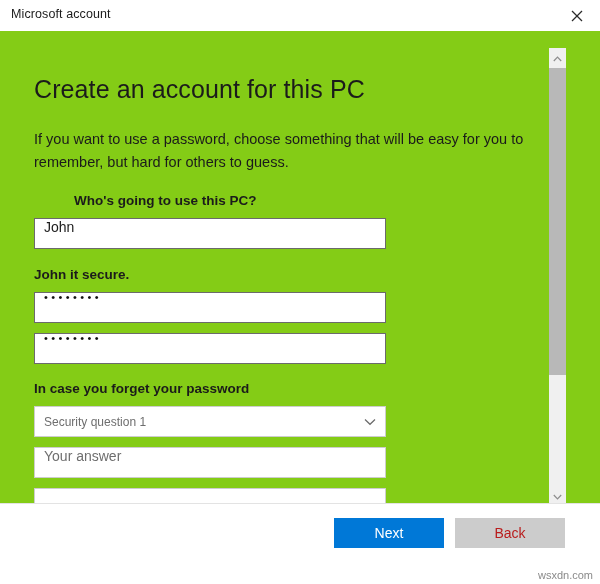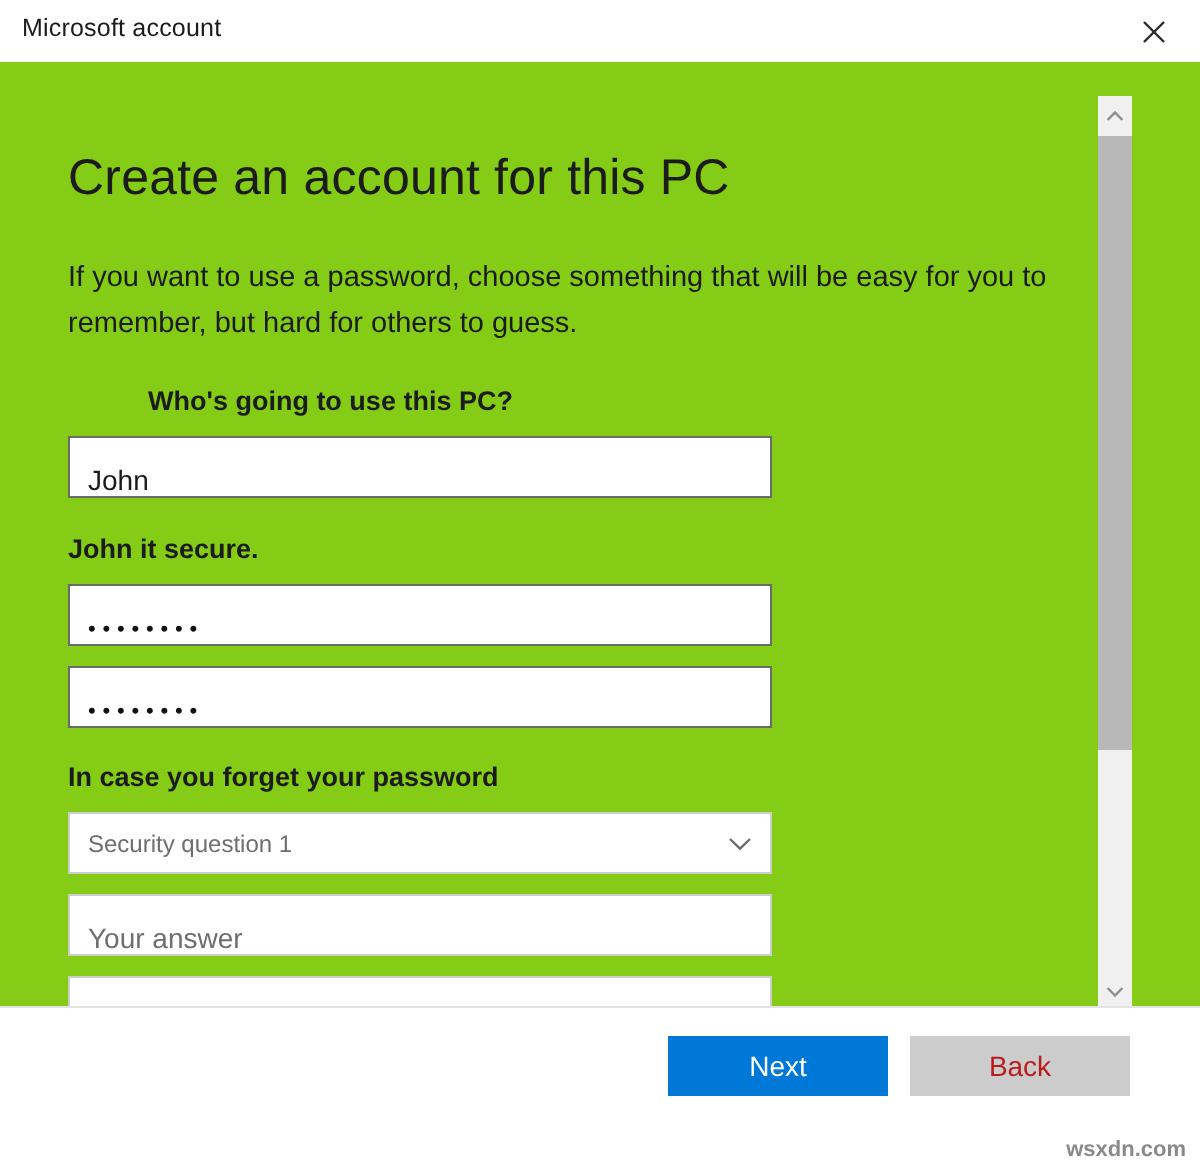--- a/index.html
+++ b/index.html
@@ -89,21 +89,21 @@
   }
 
   .tb {
     position: absolute;
     left: 34px;
     width: 352px;
     height: 31px;
     border: 1px solid #6b6b6b;
     background: #ffffff;
     display: flex;
-    align-items: flex-end;
+    align-items: flex-start;
     padding: 0 9px;
     font-size: 14px;
     color: #1b1b1b;
     cursor: text;
   }
   .tb.light { border-color: #cdcdcd; }
   .tb .ph { color: #6e6e6e; }
   .tb .dots {
     font-size: 11px;
     letter-spacing: 3.4px;
@@ -180,21 +180,20 @@
   .btn-next { left: 334px; background: #0078d7; color: #ffffff; }
   .btn-back { left: 455px; background: #cccccc; color: #b91c1c; }
 
   .watermark {
     position: absolute;
     right: 7px; bottom: 3px;
     font-size: 11px;
     color: #8a8a8a;
     font-family: "Liberation Sans", sans-serif;
     white-space: nowrap;
-    font-weight: bold;
   }
 </style>
 </head>
 <body>
 
 <div id="app">
 
   <div class="titlebar">
     <div class="titlebar-text">Microsoft account</div>
     <div class="close-btn">

